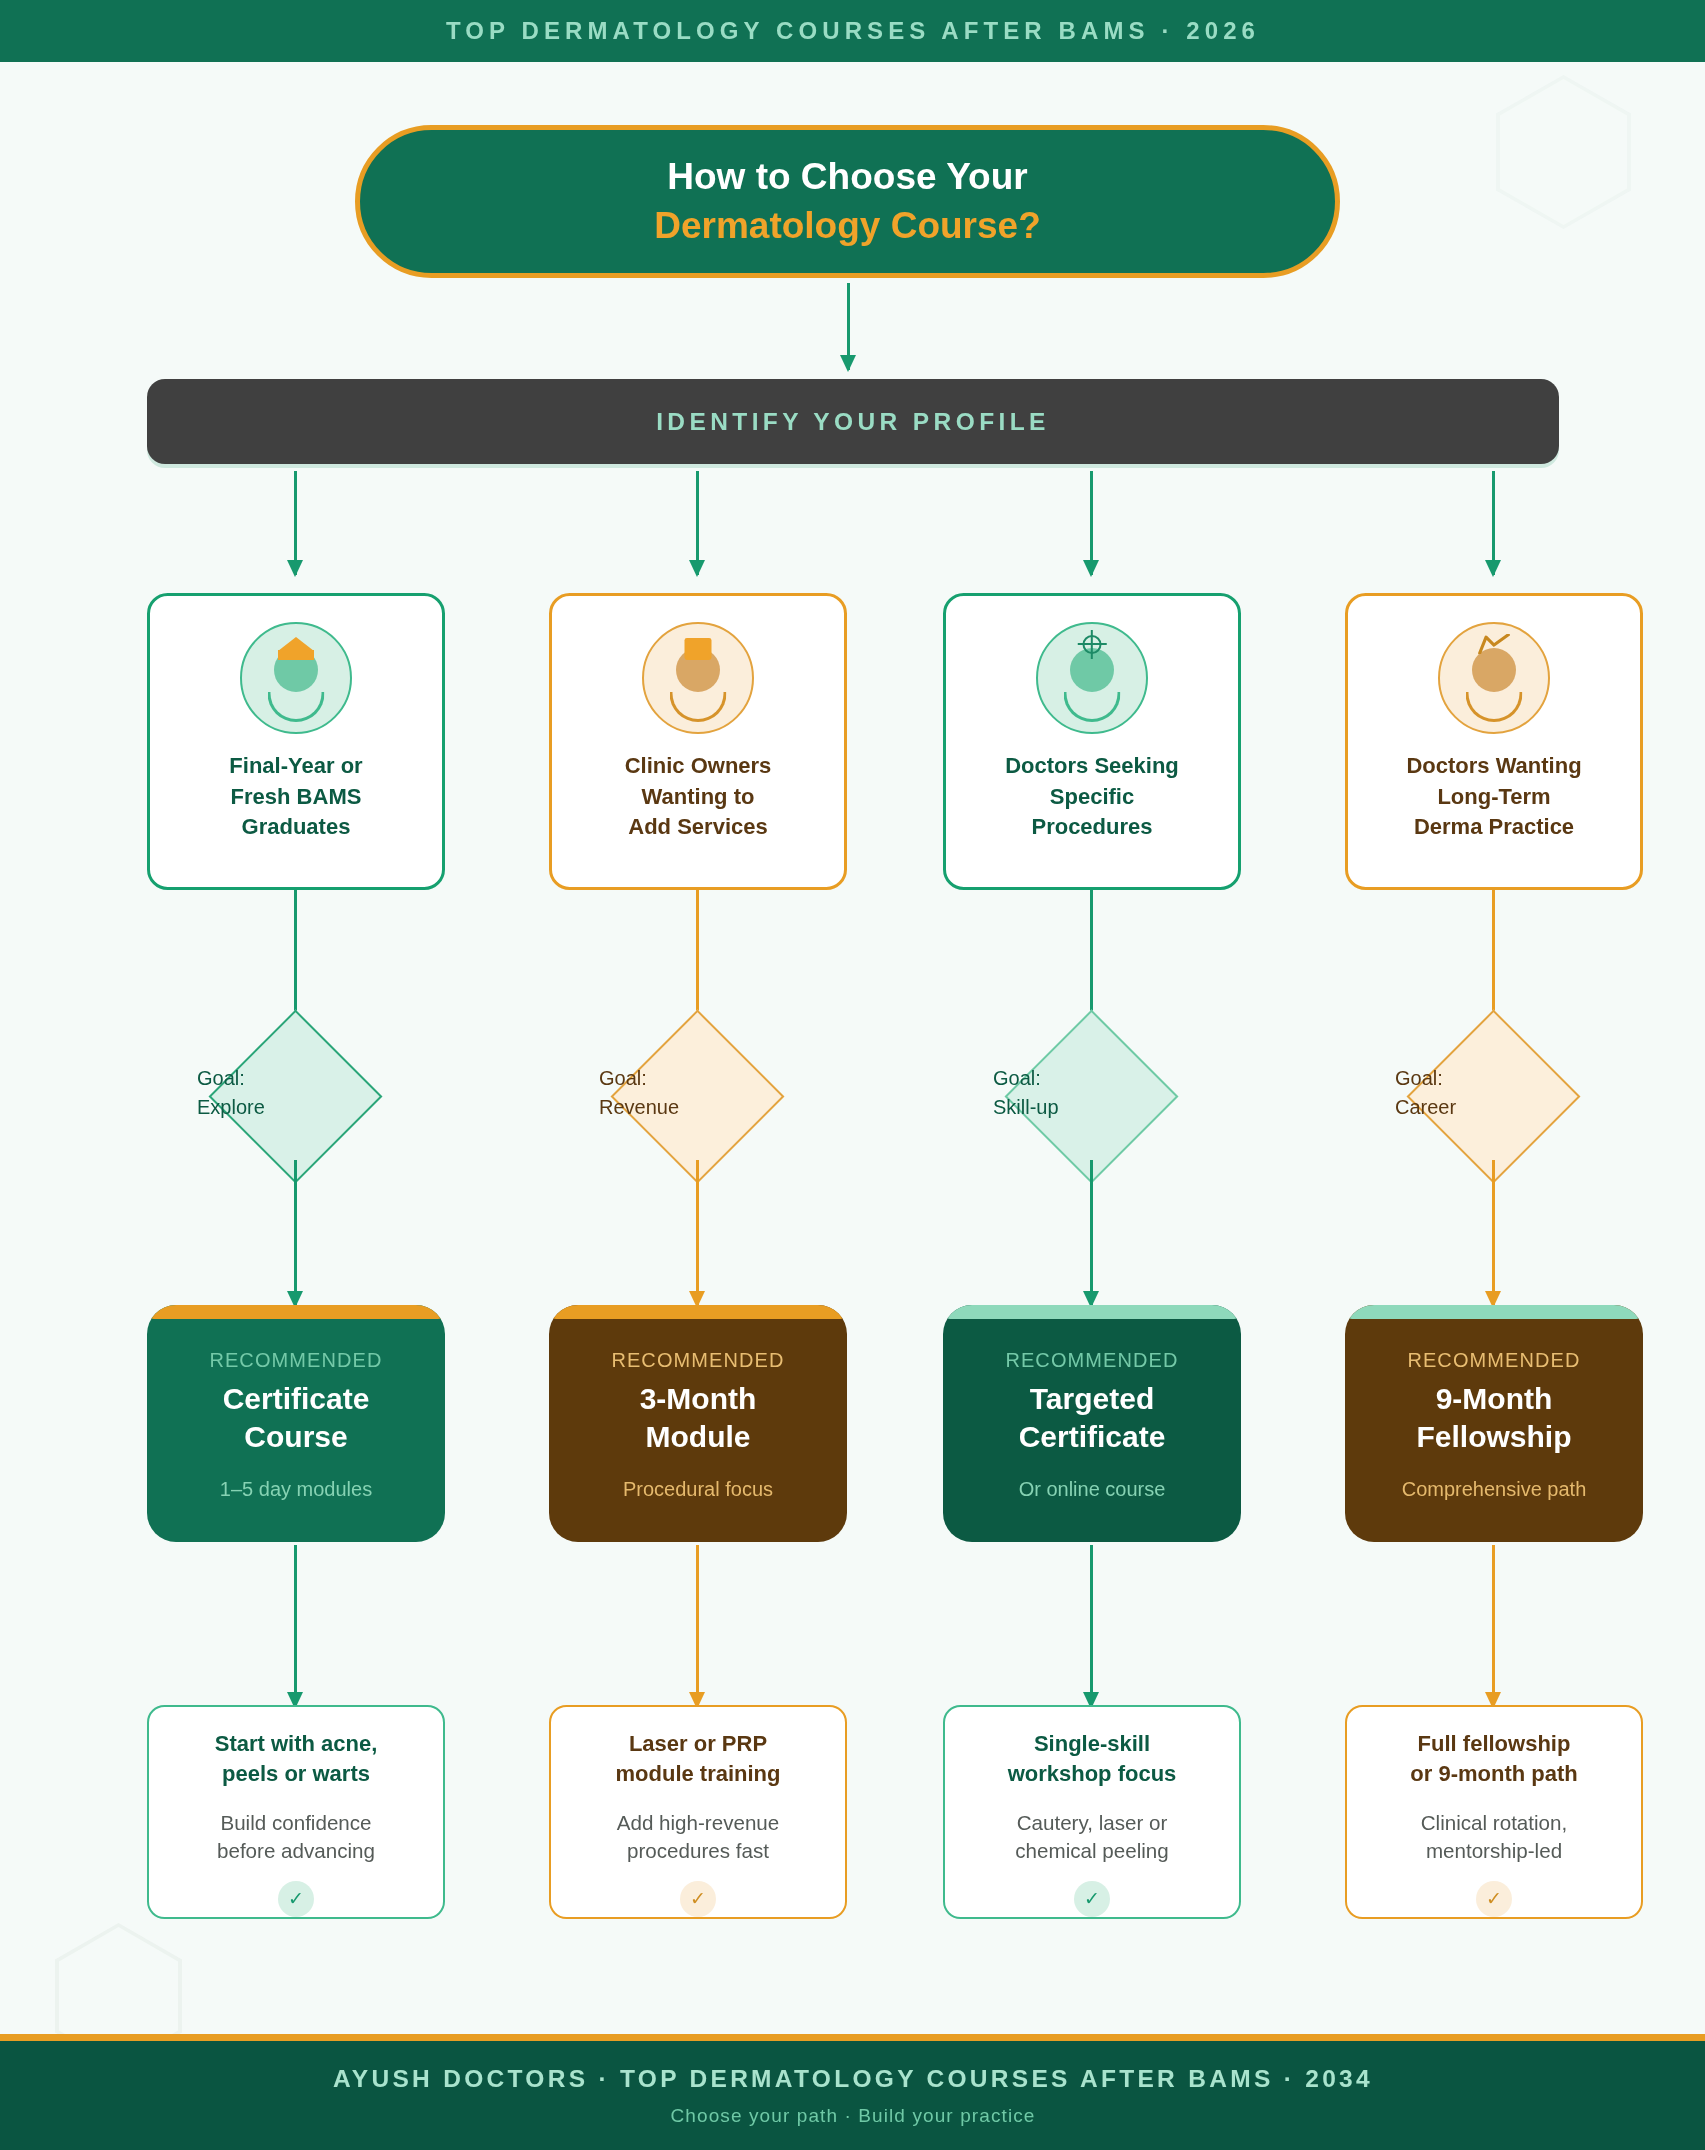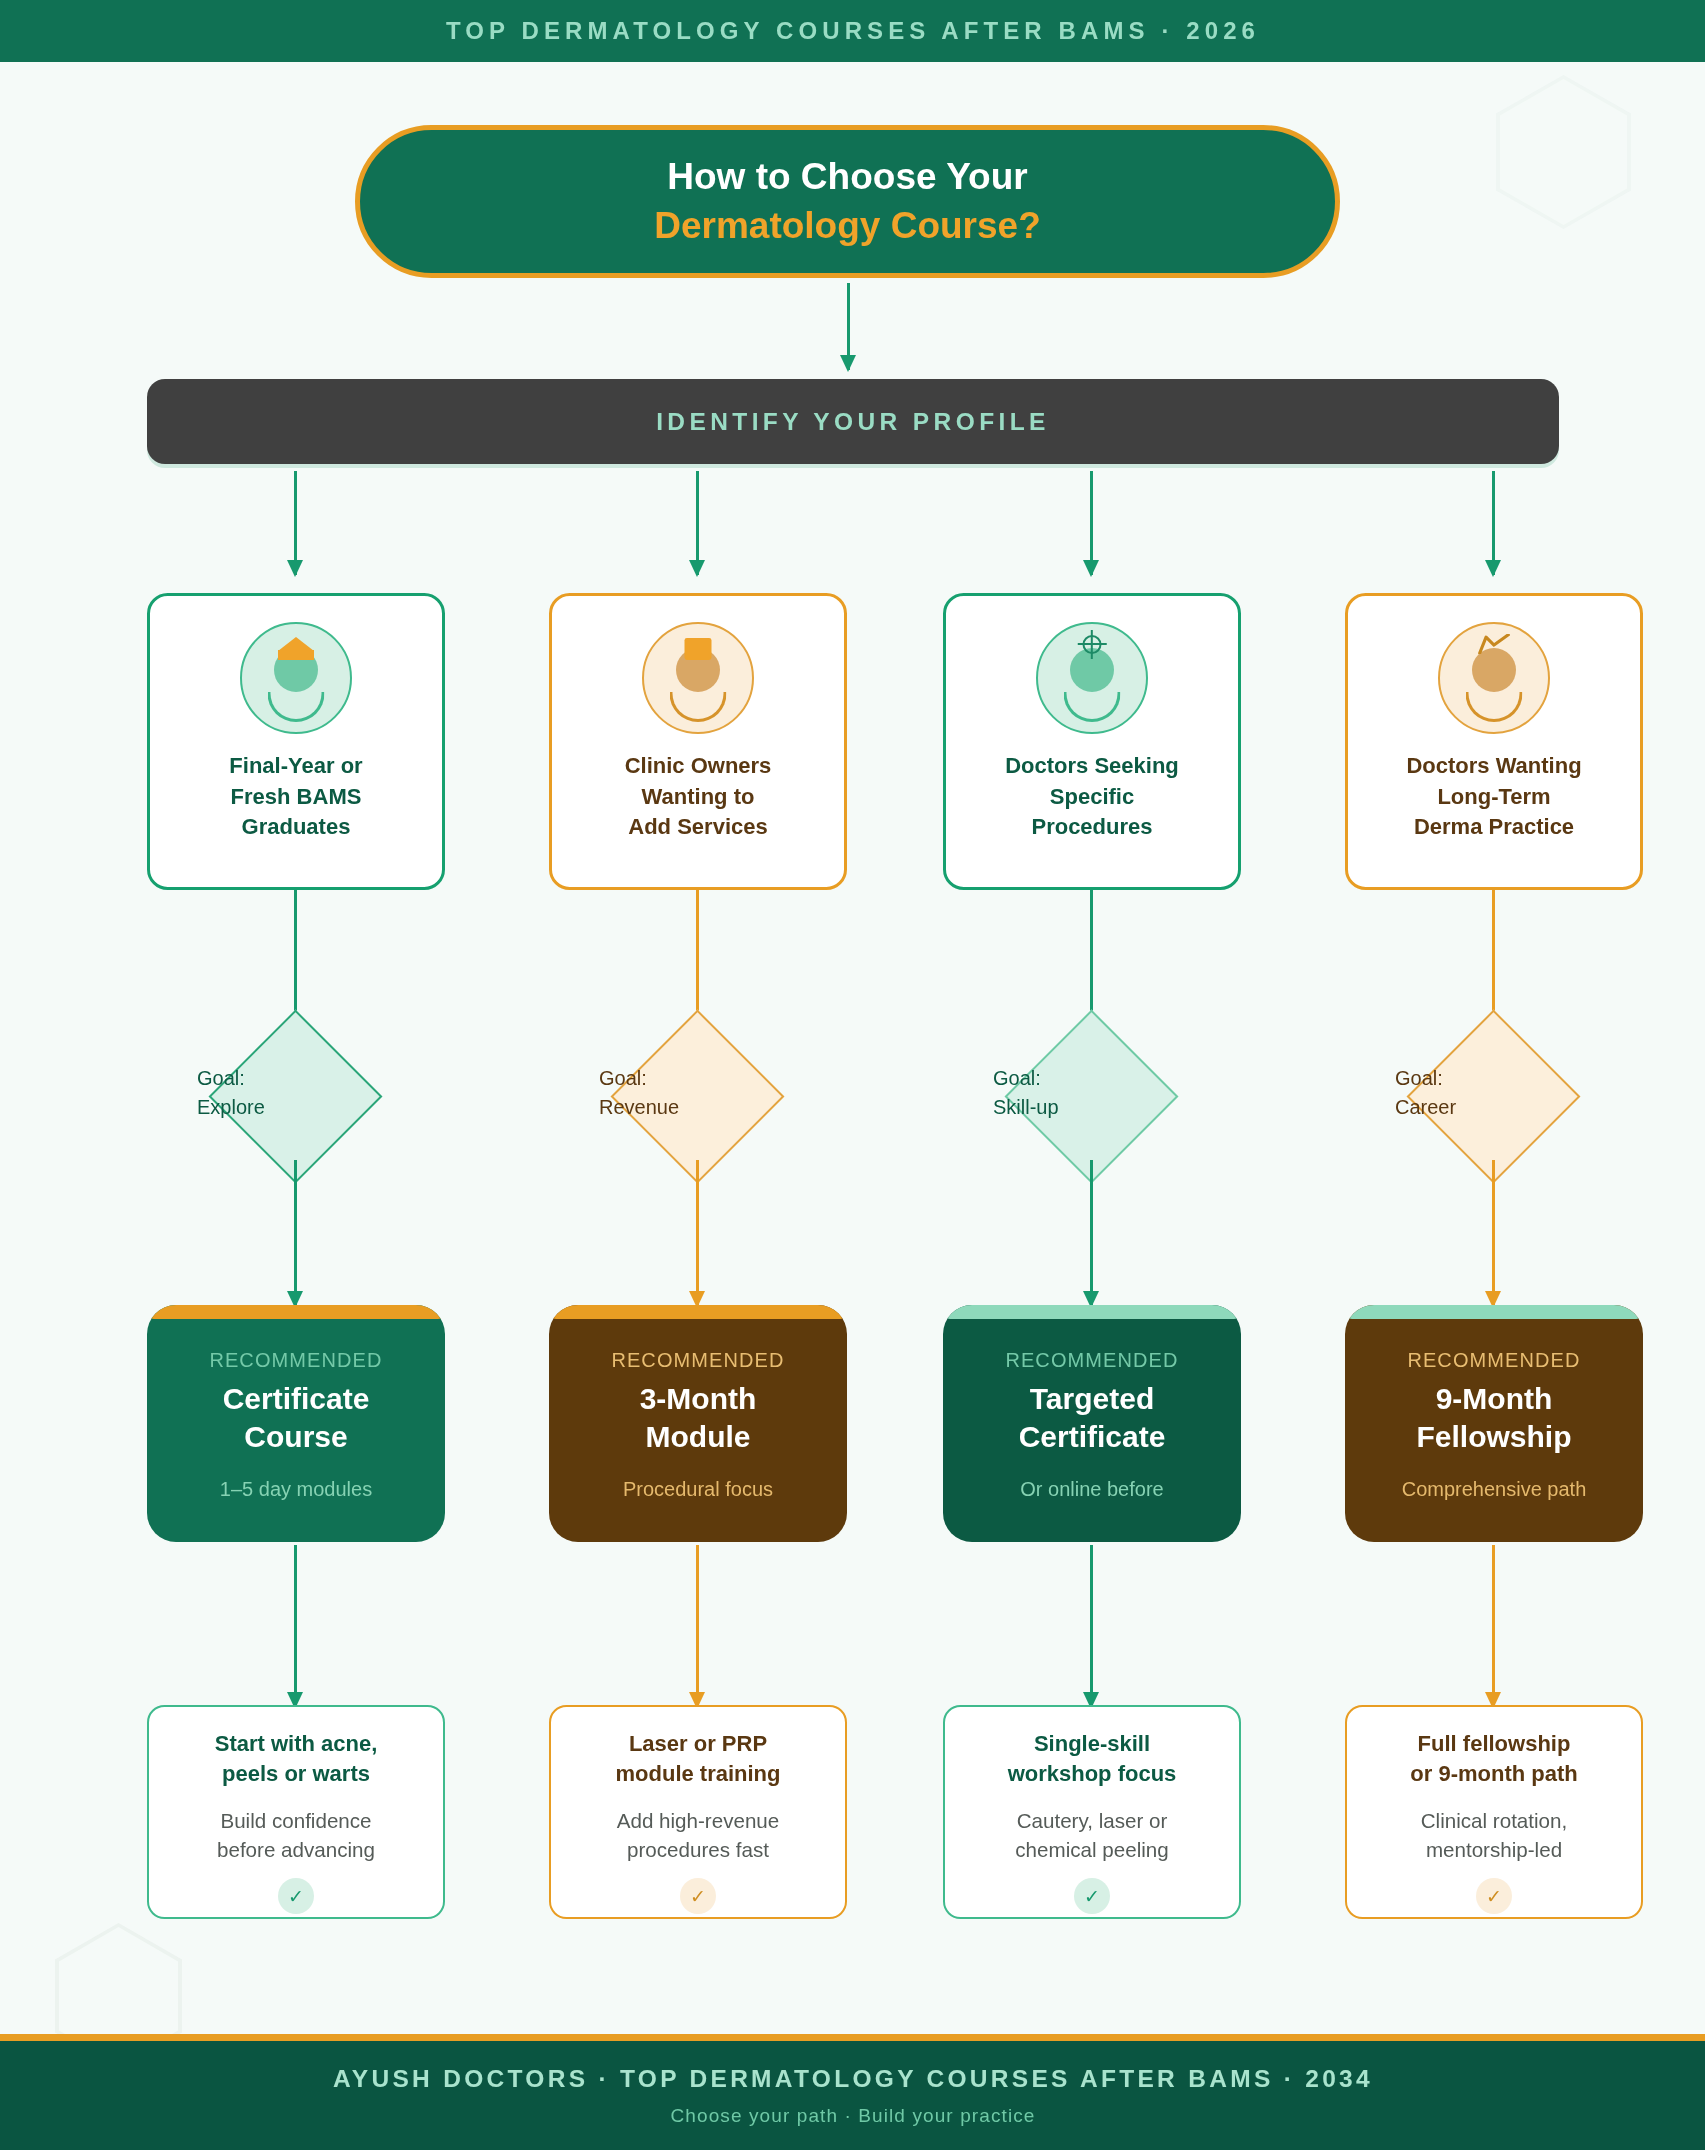--- a/index.html
+++ b/index.html
@@ -258,21 +258,21 @@
   .rec.brown .rec-sub, .rec.brown2 .rec-sub { color: #e5b96d; }
 
   
   .outcome {
     position: absolute;
     width: 298px; height: 214px;
     background: #ffffff;
     border: 2.4px solid #3fba8d;
     border-radius: 17.4px;
     display: flex; flex-direction: column;
-    align-items: center; justify-content: flex-start;
+    align-items: center; justify-content: space-between;
     padding-top: 22px;
   }
   .outcome.amber { border-color: #e89d23; }
   .outcome-title {
     font-size: 22px; font-weight: bold; color: #0c5a43;
     text-align: center; line-height: 1.38; padding: 0 12.7px;
   }
   .outcome.amber .outcome-title { color: #5a3812; }
   .outcome-sub {
     margin-top: 17.4px;
@@ -399,21 +399,21 @@
       </div>
       <div class="diamond mint" style="left:1030px; top:1035px;"></div>
       <div class="diamond-text" style="left:1092px; top:1064px;">Goal:<br>Skill-up</div>
       <div class="conn" style="left:1090px; top:1160px; height:146px; color:#17996e;">
         <div class="head"></div>
       </div>
       <div class="rec" style="left:943px; top:1305px; background:#0c5a43;">
         <div class="rec-accent" style="background:#8ed9bb;"></div>
         <div class="rec-kicker">RECOMMENDED</div>
         <div class="rec-title">Targeted<br>Certificate</div>
-        <div class="rec-sub">Or online before</div>
+        <div class="rec-sub">Or online course</div>
       </div>
       <div class="conn" style="left:1090px; top:1545px; height:162px; color:#17996e;">
         <div class="head"></div>
       </div>
       <div class="outcome" style="left:943px; top:1705px;">
         <div class="outcome-title">Single-skill<br>workshop focus</div>
         <div class="outcome-sub">Cautery, laser or<br>chemical peeling</div>
         <div class="check-badge">✓</div>
       </div>
       <div class="conn" style="left:1492px; top:471px; height:104px; color:#17996e;">

